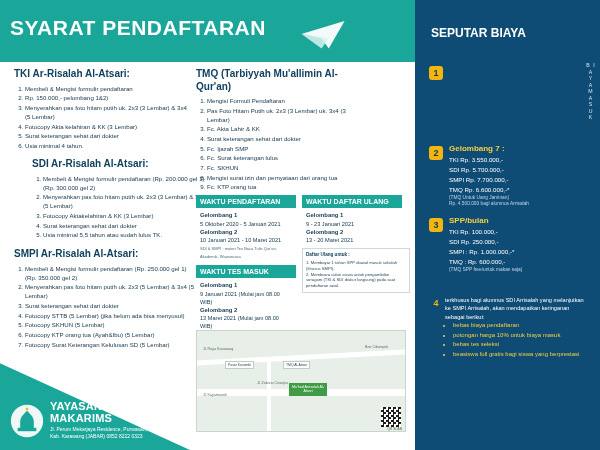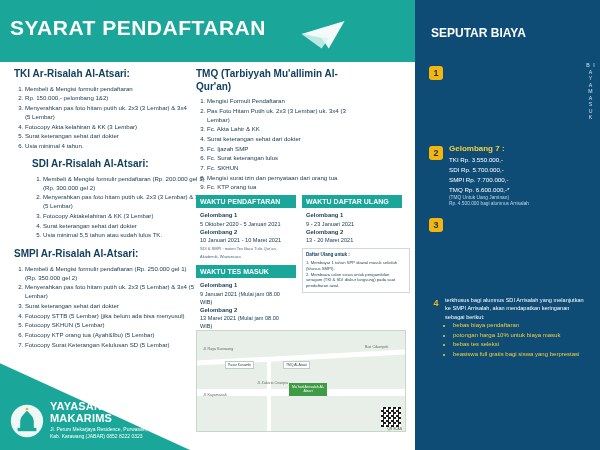--- a/index.html
+++ b/index.html
@@ -225,20 +225,28 @@
       <div class="r-h">Gelombang 7 :</div>
       <div class="r-li red">TKI  Rp. 3.550.000,-</div>
       <div class="r-li red">SDI  Rp. 5.700.000,-</div>
       <div class="r-li red">SMPI Rp. 7.700.000,-</div>
       <div class="r-li red">TMQ  Rp. 6.600.000,-*</div>
       <div class="r-note" style="white-space:pre-line">(TMQ Untuk Uang Jaminan)
 Rp. 4.500.000 bagi alumnus Arrisalah</div>
     </div>
 
     <div class="num" style="left:14px;top:218px;">3</div>
+    <div class="r-blk" style="left:34px;top:216px;width:130px;">
+      <div class="r-h">SPP/bulan</div>
+      <div class="r-li">TKI  Rp. 100.000,-</div>
+      <div class="r-li">SDI  Rp. 250.000,-</div>
+      <div class="r-li">SMPI : Rp. 1.000.000,-*</div>
+      <div class="r-li">TMQ : Rp. 600.000,-</div>
+      <div class="r-note">(TMQ SPP free/untuk makan saja)</div>
+    </div>
 
     <div class="num" style="left:14px;top:296px;background:none;color:#f4b50f;">4</div>
     <div class="r-blk" style="left:30px;top:296px;width:140px;">
       <div class="r-body">terkhusus bagi alumnus SDI Arrisalah yang melanjutkan ke SMPI Arrisalah, akan mendapatkan keringanan sebagai berikut:</div>
       <ul class="bullets">
         <li>bebas biaya pendaftaran</li>
         <li>potongan harga 10% untuk biaya masuk</li>
         <li>bebas tes seleksi</li>
         <li>beasiswa full gratis bagi siswa yang berprestasi</li>
       </ul>

